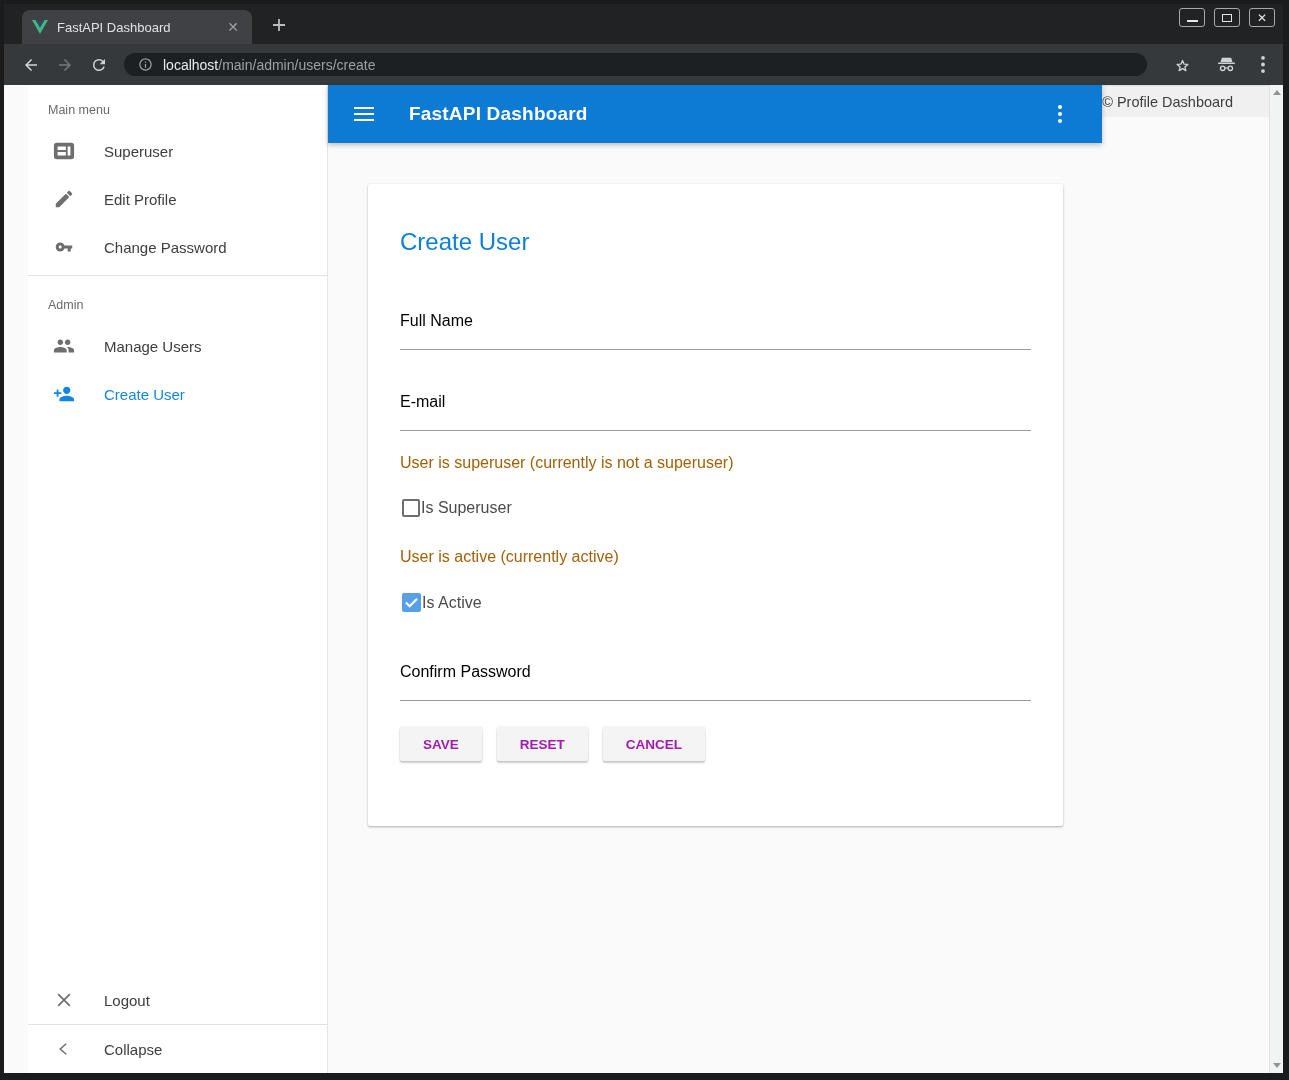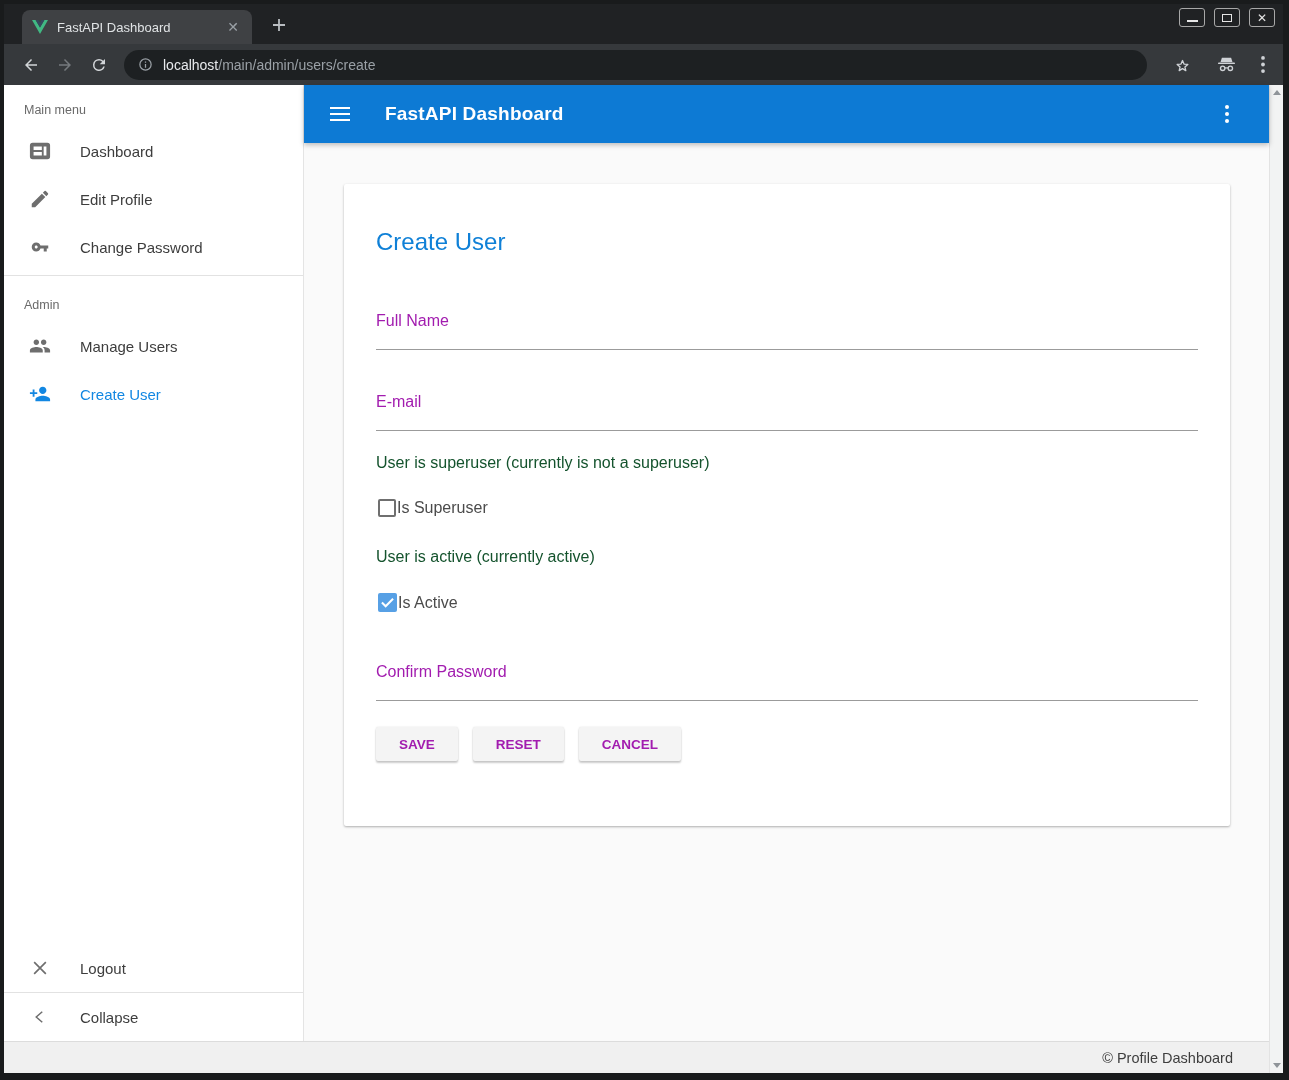--- a/index.html
+++ b/index.html
@@ -30,30 +30,30 @@
     display:flex; align-items:center; justify-content:center; color:#e6e6e6;
   }
   .glyph-min { width:11px; height:2px; background:#e6e6e6; margin-top:6px; }
   .glyph-max { width:10px; height:8px; border:1.5px solid #e6e6e6; }
   .glyph-close { font-size:12px; line-height:1; }
 
   
   .toolbar { height:41px; background:#36393c; display:flex; align-items:center; padding:0 10px; }
   .nav-ic { width:28px; height:28px; display:flex; align-items:center; justify-content:center; margin:0 3px; }
   .url-pill {
-    flex:1; max-width:1040px; height:30px; margin-left:8px; background:#1d2022;
+    flex:1; max-width:1040px; height:23px; margin-left:8px; background:#1d2022;
     border-radius:15px; display:flex; align-items:center; padding:0 14px; overflow:hidden;
   }
   .url-host { color:#e8eaed; font-size:14px; margin-left:10px; }
   .url-path { color:#9aa0a6; font-size:14px; }
   .tb-right { display:flex; align-items:center; margin-left:26px; gap:24px; padding-right:8px; }
 
   
   .viewport { flex:1; display:flex; min-height:0; background:#fafafa; }
-  .page { flex:1; display:flex; flex-direction:column; min-width:0; }
+  .page { flex:1; display:flex; min-width:0;padding-left:24px; }
   .body-row { flex:1; display:flex; min-height:0; }
 
   
   .sidebar { width:300px; background:#ffffff; border-right:1px solid #e4e4e4; display:flex; flex-direction:column; }
   .side-section-label { padding:18px 0 10px 20px; font-size:12.5px; color:#6a6a6a; }
   .side-item { height:48px; display:flex; align-items:center; padding-left:24px; cursor:pointer; }
   .side-item .s-icon { width:24px; height:24px; display:flex; align-items:center; justify-content:center; }
   .side-item .s-label { margin-left:28px; font-size:15px; color:#3d3d3d; }
   .side-item.active .s-label { color:#1287e2; }
   .divider { height:1px; background:#e2e2e2; margin:4px 0; }
@@ -72,24 +72,24 @@
   .appbar-kebab i { width:4px; height:4px; border-radius:50%; background:#fff; }
 
   .content { flex:1; overflow:hidden; padding:41px 39px 0 40px; }
   .card {
     background:#fff; border-radius:2px; max-width:886px; min-height:642px;
     box-shadow:0 1px 3px rgba(0,0,0,.14), 0 1px 2px rgba(0,0,0,.18);
     padding:44px 32px 40px 32px;
   }
   .card-title { font-size:24px; font-weight:400; color:#0f80d7; margin-bottom:56px; }
   .field { position:relative; height:38px; margin-bottom:43px; }
-  .field .ph { font-size:16px; color:#a21caf; }
+  .field .ph { font-size:16px; color:#000000; }
   .field .line { position:absolute; left:0; right:0; bottom:0; height:1px; background:#9b9b9b; }
   .field.tight { margin-bottom:23px; }
-  .hint { font-size:16px; color:#14532d; margin-bottom:27px; }
+  .hint { font-size:16px; color:#a16207; margin-bottom:27px; }
   .cb-row { display:flex; align-items:center; margin-bottom:31px; margin-left:2px; }
   .cb-row.last { margin-bottom:51px; }
   .cb-box { width:18px; height:18px; border:2px solid #6f6f6f; border-radius:2px; background:#fff; flex:none; }
   .cb-box.checked { border:none; width:19px; height:19px; background:#57a0e5; display:flex; align-items:center; justify-content:center; }
   .cb-label { margin-left:1px; font-size:16px; color:#4b4b4b; }
   .btn-row { display:flex; gap:15px; margin-top:26px; }
   .btn {
     height:34px; padding:0 23px; background:#f4f4f4; border:none; border-radius:2px;
     font-family:"Liberation Sans",sans-serif; font-size:13.5px; font-weight:bold; color:#a21caf;
     box-shadow:0 2px 2px rgba(0,0,0,.2), 0 0 2px rgba(0,0,0,.12); cursor:pointer;
@@ -197,21 +197,21 @@
 
         <div class="sidebar">
           <div class="side-section-label">Main menu</div>
 
           <div class="side-item">
             <span class="s-icon">
               <svg width="22" height="22" viewBox="0 0 24 24">
                   <path d="M4 4h16c1.1 0 2 .9 2 2v12c0 1.1-.9 2-2 2H4c-1.1 0-2-.9-2-2V6c0-1.1.9-2 2-2zm0 2v12h16V6H4zm11 0v12M4 12h11" fill="none" stroke="#6e6e6e" stroke-width="2"></path>
                 </svg>
             </span>
-            <span class="s-label">Dashboard</span>
+            <span class="s-label">Superuser</span>
           </div>
 
 
           <div class="side-item">
             <span class="s-icon">
               <svg width="22" height="22" viewBox="0 0 24 24">
                   <path d="M3 17.25V21h3.75L17.81 9.94l-3.75-3.75L3 17.25zM20.71 7.04c.39-.39.39-1.02 0-1.41l-2.34-2.34a.996.996 0 0 0-1.41 0l-1.83 1.83 3.75 3.75 1.83-1.83z" fill="#6e6e6e"></path>
                 </svg>
             </span>
             <span class="s-label">Edit Profile</span>

